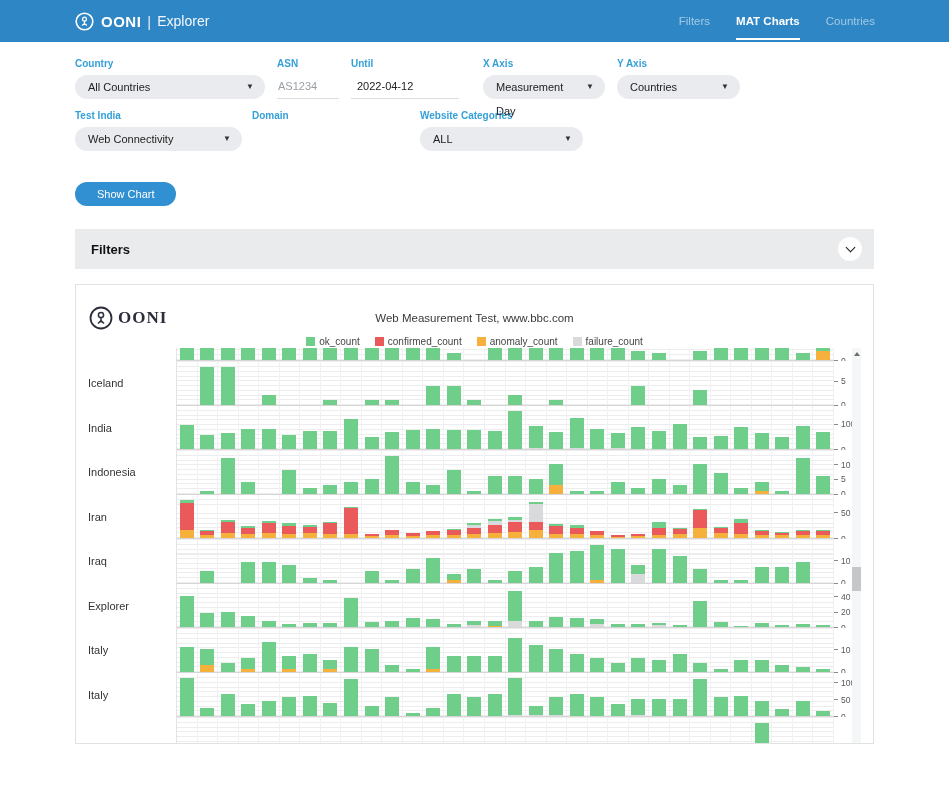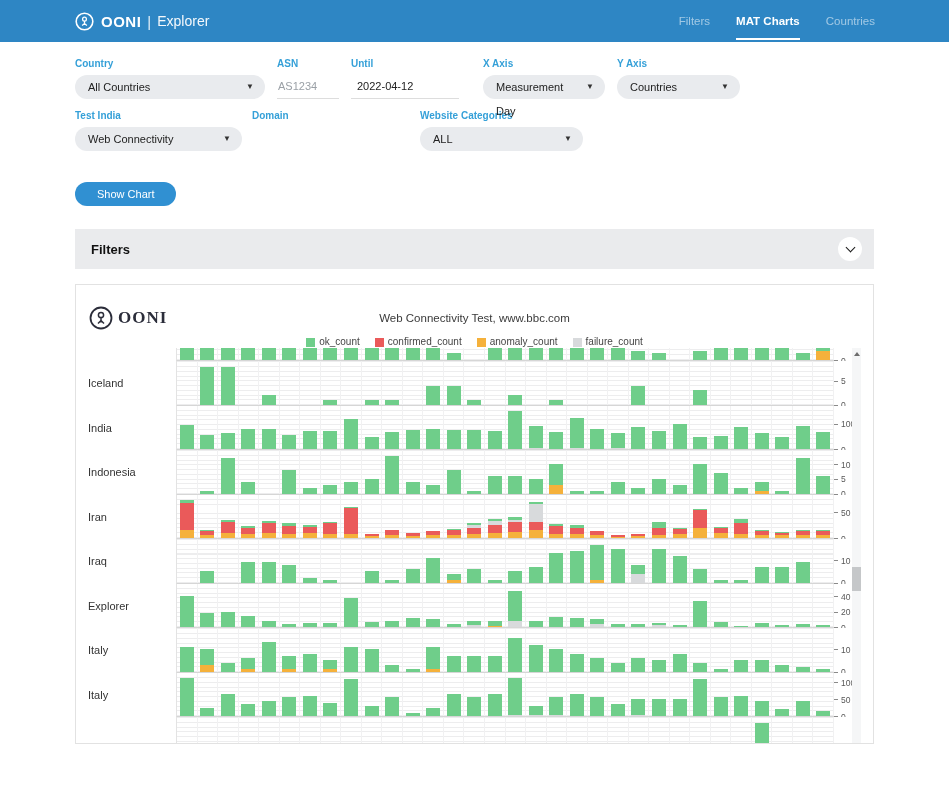--- a/index.html
+++ b/index.html
@@ -45,21 +45,21 @@
   .chev-down { width: 7px; height: 7px; border-right: 1.8px solid #1a1a1a; border-bottom: 1.8px solid #1a1a1a;
                transform: rotate(45deg); margin-top: -3px; }
 
   
   .chart-card { border: 1px solid #e2e2e2; height: 460px; position: relative; background: #fff; }
   .chart-logo { position: absolute; left: 13px; top: 21px; display: flex; align-items: center; color: #2b2d3a; }
   .chart-logo svg { margin-right: 5px; }
   .chart-logo-text { font-size: 17px; font-weight: bold; letter-spacing: 1px; font-family: "Liberation Serif", serif; }
   .chart-title { text-align: center; font-size: 11.5px; color: #3a3a3a; padding-top: 27px; }
   .legend { display: flex; justify-content: center; gap: 15px; margin-top: 12px; font-size: 10px; color: #454545; }
-  .legend-item { display: flex; align-items: flex-end; gap: 4px; }
+  .legend-item { display: flex; align-items: center; gap: 4px; }
   .legend-swatch { width: 9px; height: 9px; display: inline-block; }
 
   .chart-area { position: absolute; top: 63px; left: 0; width: 100%; height: 395px; }
   .chart-row { position: relative; overflow: hidden; }
   .row-label { position: absolute; left: 12px; top: 50%; transform: translateY(-50%);
                font-size: 11px; color: #333; }
   .row-plot { position: absolute; left: 100px; width: 658px; height: 44.5px;
               border-bottom: 1px solid #d6d6d6; border-left: 1px solid #e3e3e3;
               display: flex; align-items: flex-end;
               background: repeating-linear-gradient(to top, #ededee 0, #ededee 1px, transparent 1px, transparent 4.75px); }
@@ -170,21 +170,21 @@
   
   <div class="chart-card">
     <div class="chart-logo">
       <svg width="24" height="24" viewBox="0 0 24 24">
         <circle cx="12" cy="12" r="10.5" fill="none" stroke="#2b2d3a" stroke-width="1.8"></circle>
         <circle cx="12" cy="9" r="2.6" fill="none" stroke="#2b2d3a" stroke-width="1.5"></circle>
         <path d="M12 11.5v5 M9 17.5l3-3 3 3" fill="none" stroke="#2b2d3a" stroke-width="1.5"></path>
       </svg>
       <span class="chart-logo-text">OONI</span>
     </div>
-    <div class="chart-title">Web Connectivity Test, www.bbc.com</div>
+    <div class="chart-title">Web Measurement Test, www.bbc.com</div>
     <div class="legend">
       <span class="legend-item">
         <span class="legend-swatch" style="background: rgb(111, 206, 138);"></span>
         <span>ok_count</span>
       </span>
       <span class="legend-item">
         <span class="legend-swatch" style="background: rgb(234, 90, 90);"></span>
         <span>confirmed_count</span>
       </span>
       <span class="legend-item">

